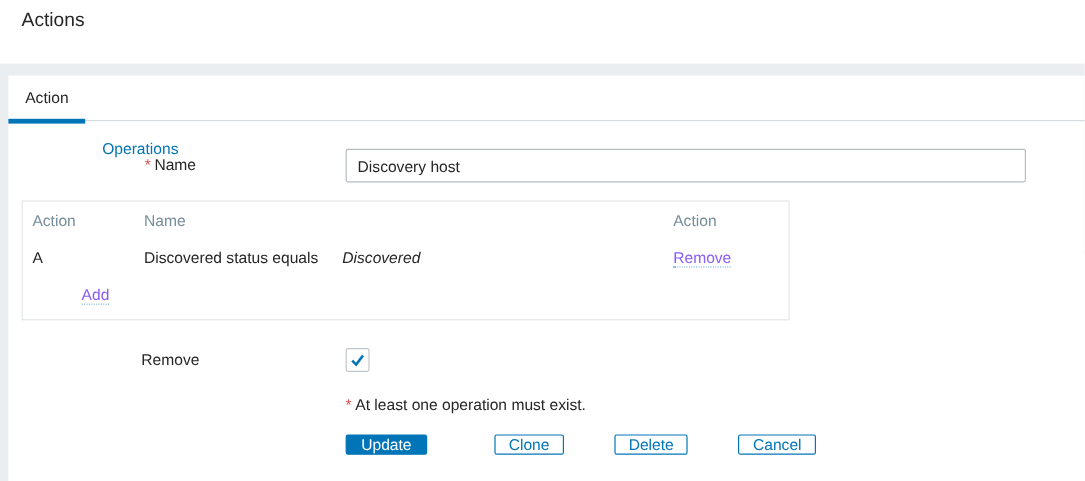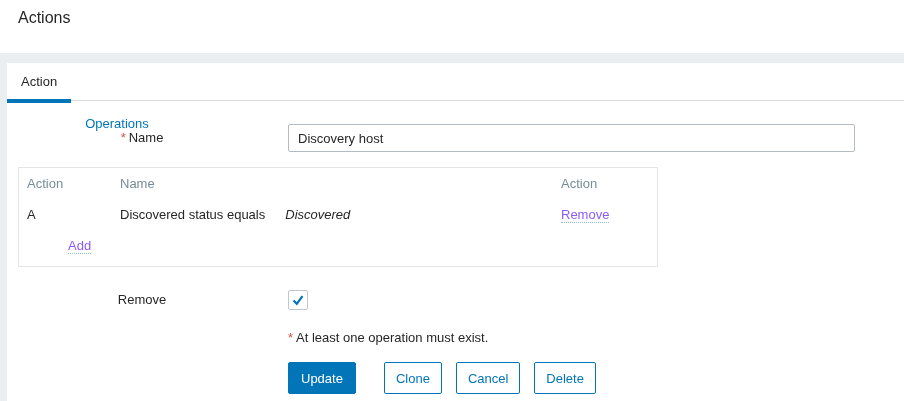--- a/index.html
+++ b/index.html
@@ -58,26 +58,26 @@
   .checkbox {
     width:20px; height:20px; border:1px solid #c0c7cb; border-radius:2px;
     background:#ffffff; display:flex; align-items:center; justify-content:center; cursor:pointer;
   }
 
   .row-note { margin-top:20px; line-height:15px; }
 
   .row-buttons { margin-top:17px; }
   .btns { display:flex; align-items:center; }
   .btn {
-    height:32px; border-radius:2px; font-size:13px; cursor:pointer;
+    height:17px; border-radius:2px; font-size:13px; cursor:pointer;
     font-family:"Liberation Sans","DejaVu Sans",sans-serif;
     background:#ffffff; color:#0275b8; border:1px solid #0275b8; padding:0 11px;
   }
   .btn.primary { background:#0275b8; color:#ffffff; border-color:#0275b8; padding:0 12px; margin-right:28px; }
-  .btn.secondary { margin-right:14px; }
+  .btn.secondary { margin-right:14px;margin-left:28px; }
   .btn.secondary:last-child { margin-right:0; }
 </style>
 </head>
 <body>
 
 <div class="page-header">
   <div class="page-title">Actions</div>
 </div>
 
 <div class="content-area">
@@ -141,20 +141,20 @@
         <div class="fcontent">
           <span class="req">*</span><span>At least one operation must exist.</span>
         </div>
       </div>
 
       <div class="frow row-buttons">
         <div class="flabel"></div>
         <div class="fcontent btns">
           <button class="btn primary">Update</button>
           <button class="btn secondary">Clone</button>
+          <button class="btn secondary">Delete</button>
           <button class="btn secondary">Cancel</button>
-          <button class="btn secondary">Delete</button>
         </div>
       </div>
 
     </div>
   </div>
 </div>
 
 </body></html>

